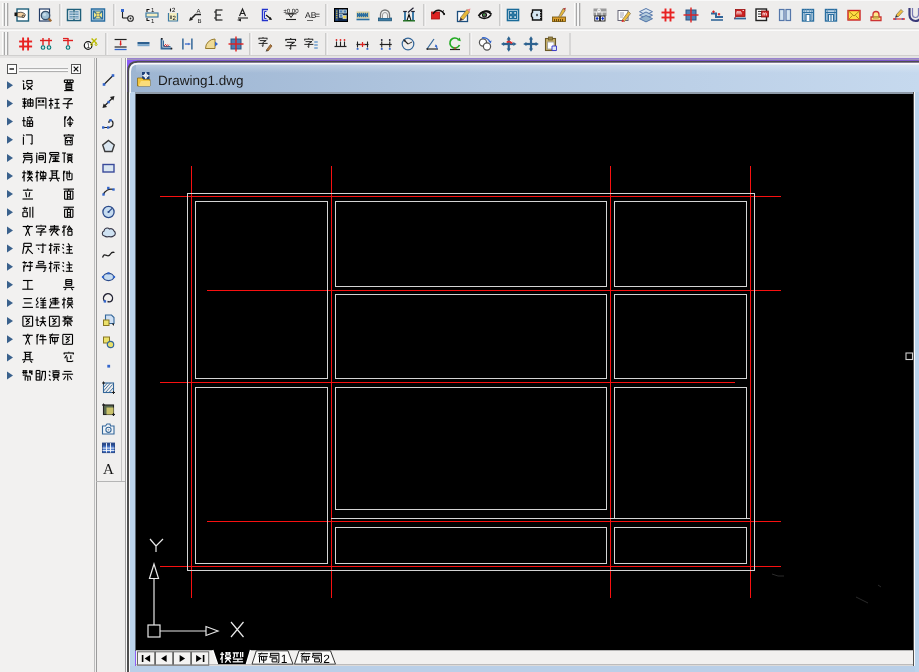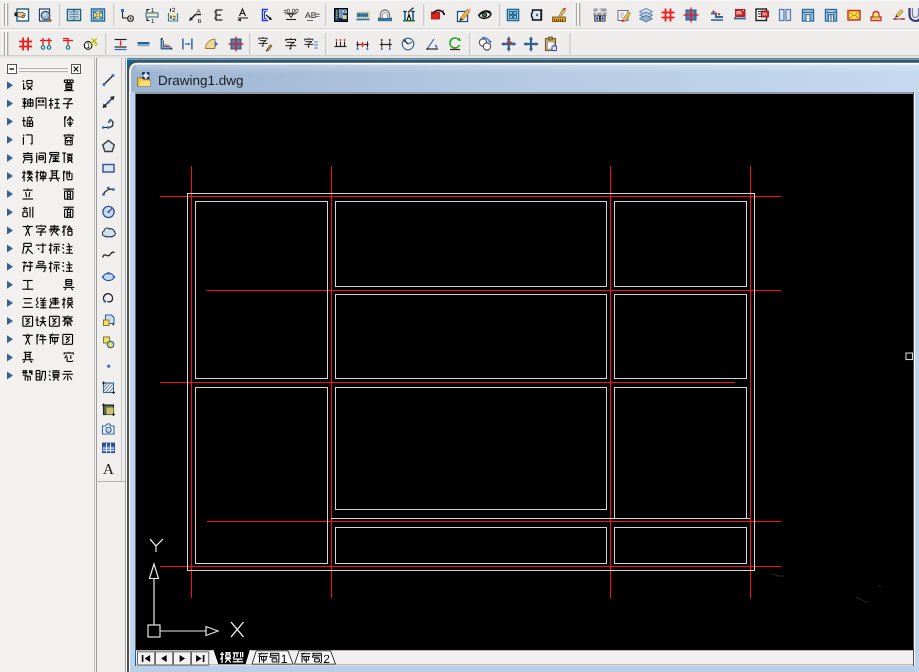--- a/index.html
+++ b/index.html
@@ -1,15 +1,15 @@
 <!DOCTYPE html>
 <html><head><meta charset="utf-8">
 <style>
 html,body{margin:0;padding:0;background:#ececec;}
-#root{position:relative;width:919px;height:672px;overflow:hidden;font-family:"Liberation Sans",sans-serif;background:#0369a1;}
+#root{position:relative;width:919px;height:672px;overflow:hidden;font-family:"Liberation Sans",sans-serif;background:#8b5cf6;}
 #root svg{position:absolute;left:0;top:0;}
 </style></head><body>
 <div id="root">
 
 <div style="position:absolute;left:0;top:0;width:919px;height:29px;background:#eeedec;"></div>
 <div style="position:absolute;left:0;top:29px;width:919px;height:28px;background:#eeedec;"></div>
 <div style="position:absolute;left:0;top:0;width:919px;height:1px;background:#f8f8f8;"></div>
 <div style="position:absolute;left:0;top:28px;width:919px;height:1px;background:#dadada;"></div>
 <div style="position:absolute;left:0;top:29.5px;width:919px;height:1px;background:#fafafa;"></div>
 <div style="position:absolute;left:0;top:55px;width:919px;height:1px;background:#d0cfce;"></div>

